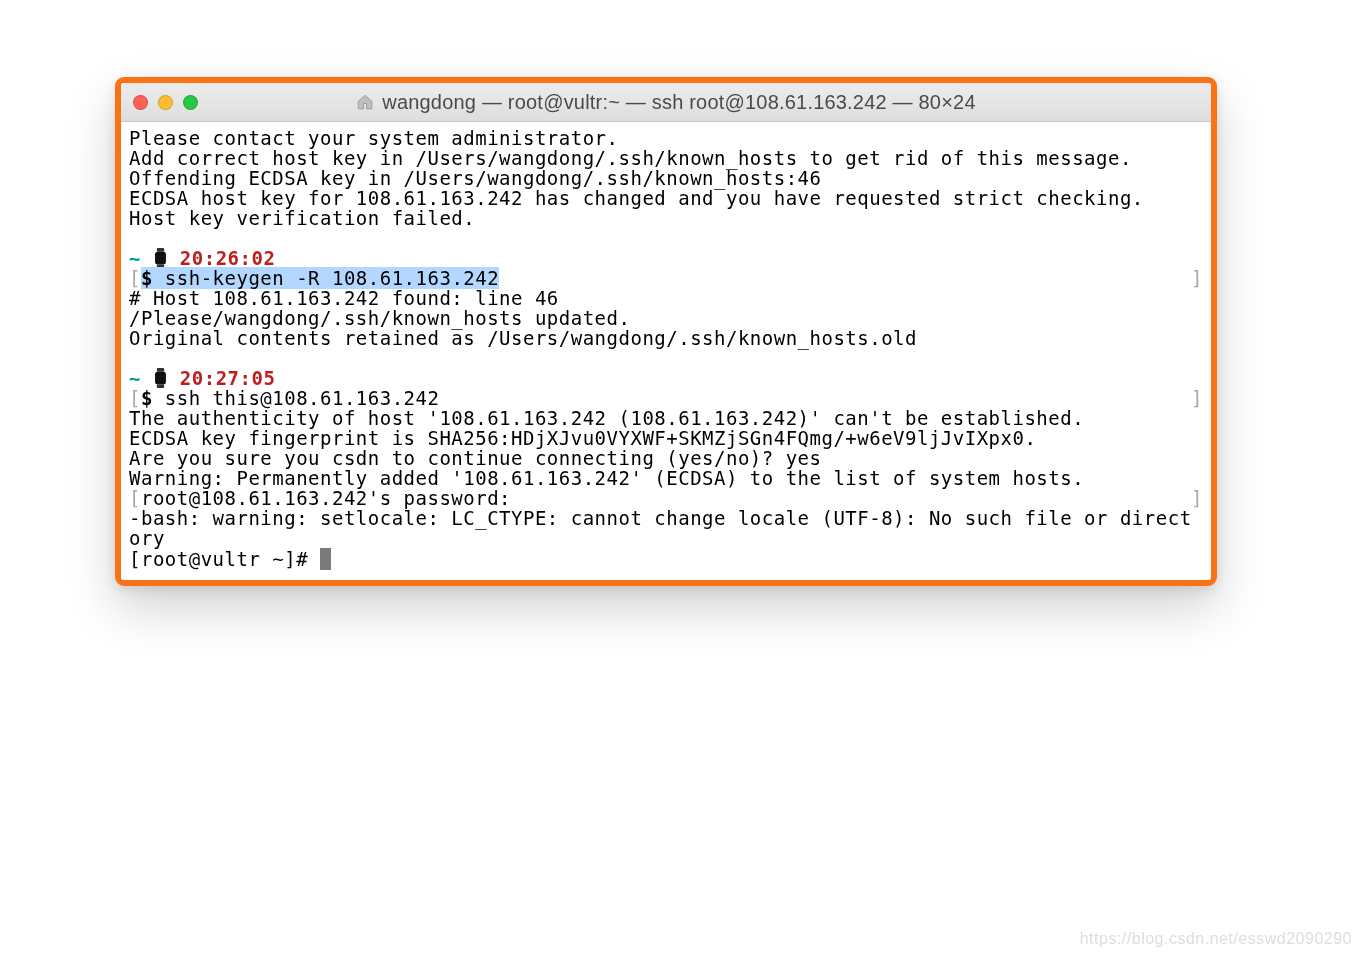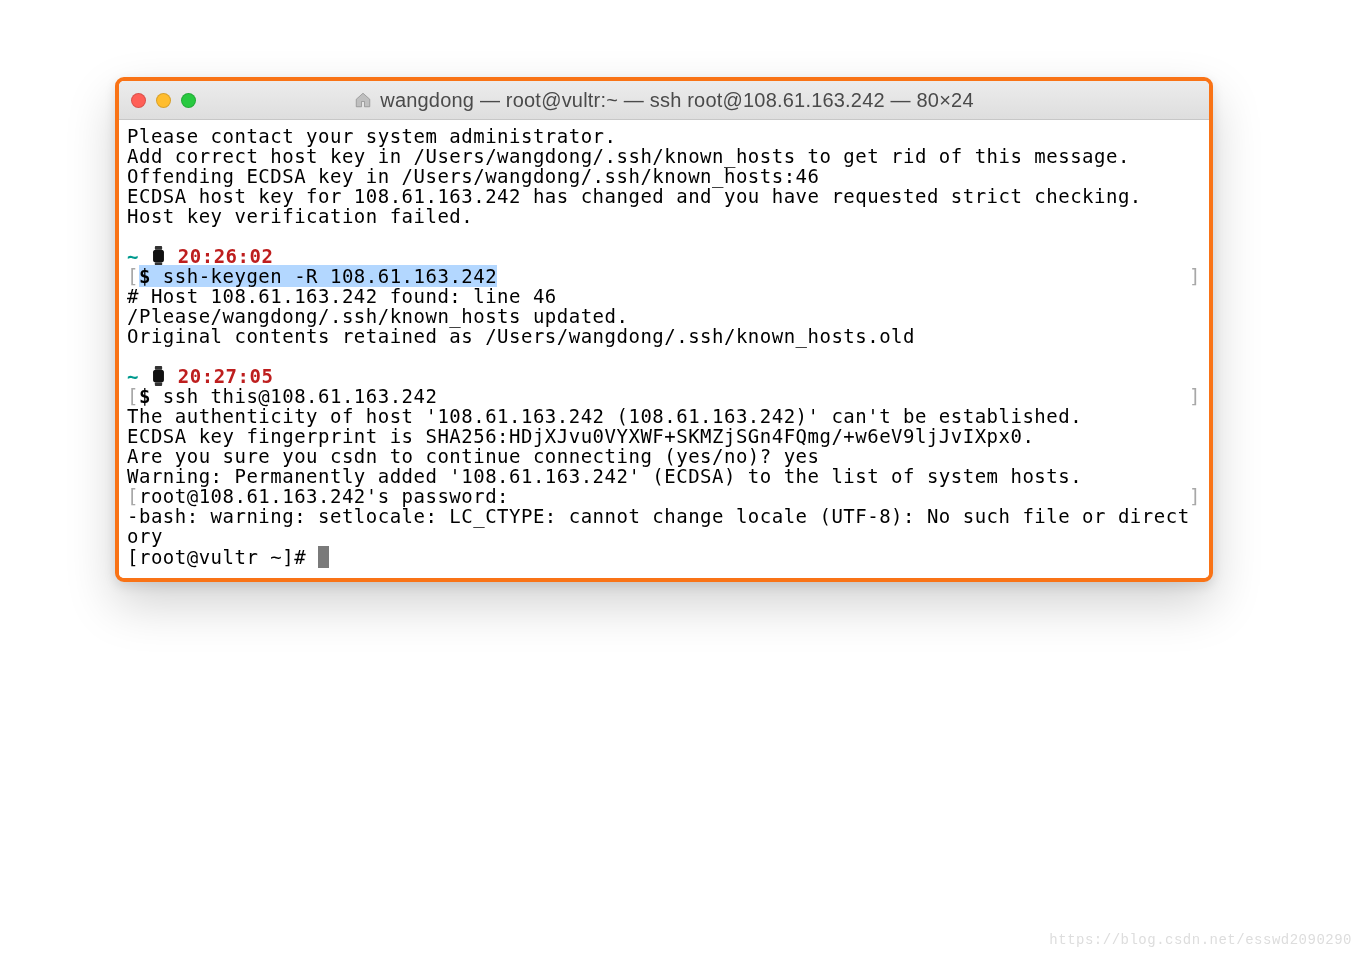--- a/index.html
+++ b/index.html
@@ -13,21 +13,21 @@
   .stage {
     position: relative;
     width: 1364px;
     height: 954px;
   }
   .window {
     position: absolute;
     left: 115px;
     top: 77px;
     width: 1090px;
-    border: 4px solid #f97316;
+    border: 6px solid #f97316;
     border-radius: 9px;
     box-shadow: 0 22px 50px rgba(0,0,0,0.18), 0 4px 12px rgba(0,0,0,0.10);
     background: #ffffff;
     overflow: hidden;
   }
   .titlebar {
     height: 38px;
     background: linear-gradient(#ececec, #dedede);
     border-bottom: 1px solid #c7c7c7;
     display: flex;
@@ -92,24 +92,24 @@
   .cursor {
     display: inline-block;
     width: 11px; height: 22px;
     background: #7a7a7a;
     vertical-align: -4px;
   }
   .watermark {
     position: absolute;
     right: 12px;
     bottom: 6px;
-    font-size: 14px;
+    font-size: 16px;
     color: #dddddd;
     letter-spacing: 0.5px;
-    font-family: Liberation Mono, monospace;
+    font-family: Liberation Sans, sans-serif;
     user-select: none;
   }
 </style>
 </head>
 <body>
 
 <div class="stage">
   <div class="window">
 
     <div class="titlebar">

